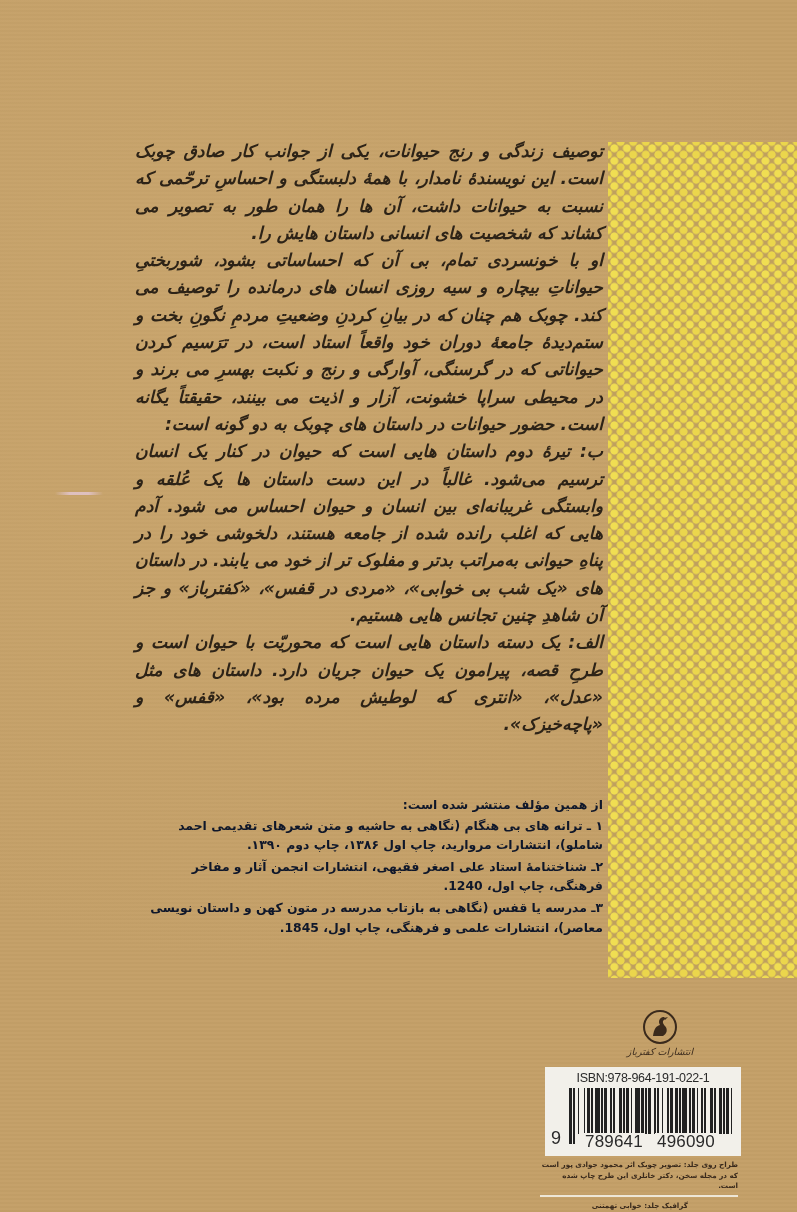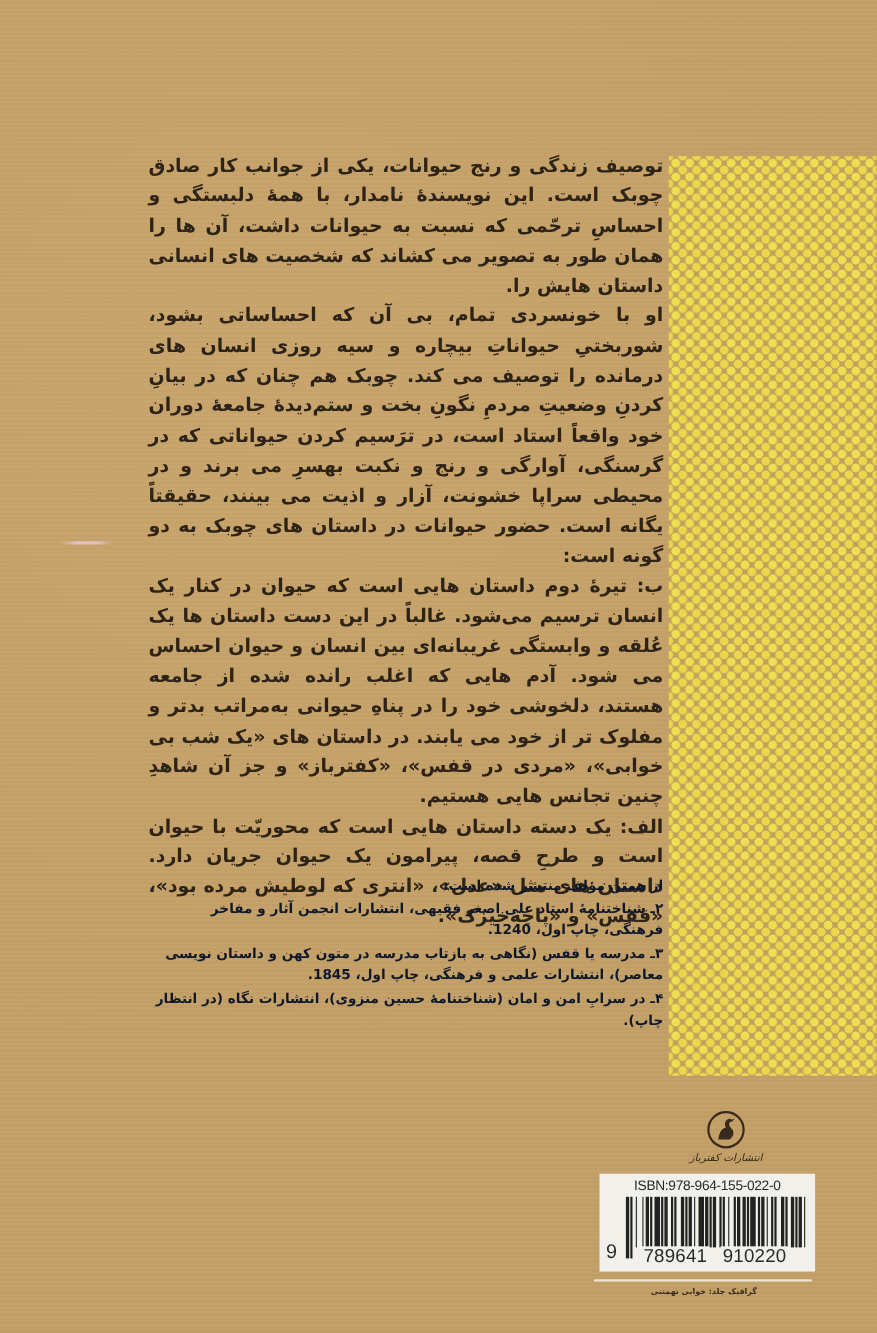--- a/index.html
+++ b/index.html
@@ -54,20 +54,21 @@
       text-align: justify;
       text-align-last: right;
       font-size: 17.2px;
       line-height: 27.3px;
       font-weight: 600;
       letter-spacing: -0.2px;
       color: #2D2317;
     }
     .body-text p {
       margin: 0;
+      font-style: italic;
     }
     .biblio {
       position: absolute;
       left: 135px;
       top: 795px;
       width: 468px;
       direction: rtl;
       text-align: right;
       font-size: 12.4px;
       line-height: 19.6px;
@@ -194,37 +195,37 @@
 
 <div class="body-text">
   <p>توصیف زندگی و رنج حیوانات، یکی از جوانب کار صادق چوبک است. این نویسندهٔ نامدار، با همهٔ دلبستگی و احساسِ ترحّمی که نسبت به حیوانات داشت، آن ها را همان طور به تصویر می کشاند که شخصیت های انسانی داستان هایش را.</p>
   <p>او با خونسردی تمام، بی آن که احساساتی بشود، شوربختیِ حیواناتِ بیچاره و سیه روزی انسان های درمانده را توصیف می کند. چوبک هم چنان که در بیانِ کردنِ وضعیتِ مردمِ نگونِ بخت و ستم‌دیدهٔ جامعهٔ دوران خود واقعاً استاد است، در ترَسیم کردن حیواناتی که در گرسنگی، آوارگی و رنج و نکبت بهسرِ می برند و در محیطی سراپا خشونت، آزار و اذیت می بینند، حقیقتاً یگانه است. حضور حیوانات در داستان های چوبک به دو گونه است:</p>
   <p>ب: تیرهٔ دوم داستان هایی است که حیوان در کنار یک انسان ترسیم می‌شود. غالباً در این دست داستان ها یک عُلقه و وابستگی غریبانه‌ای بین انسان و حیوان احساس می شود. آدم هایی که اغلب رانده شده از جامعه هستند، دلخوشی خود را در پناهِ حیوانی به‌مراتب بدتر و مفلوک تر از خود می یابند. در داستان های «یک شب بی خوابی»، «مردی در قفس»، «کفترباز» و جز آن شاهدِ چنین تجانس هایی هستیم.</p>
   <p>الف: یک دسته داستان هایی است که محوریّت با حیوان است و طرحِ قصه، پیرامون یک حیوان جریان دارد. داستان های مثل «عدل»، «انتری که لوطیش مرده بود»، «قفس» و «پاچه‌خیزک».</p>
 </div>
 
 <div class="biblio">
   <p class="heading">از همین مؤلف منتشر شده است:</p>
+  <p class="item">۱ ـ ترانه های بی هنگام (نگاهی به حاشیه و متن شعرهای تقدیمی احمد شاملو)، انتشارات مروارید، چاپ اول ۱۳۸۶، چاپ دوم ۱۳۹۰.</p>
   <p class="item">۲ـ شناختنامهٔ استاد علی اصغر فقیهی، انتشارات انجمن آثار و مفاخر فرهنگی، چاپ اول، 1240.</p>
   <p class="item">۳ـ مدرسه یا قفس (نگاهی به بازتاب مدرسه در متون کهن و داستان نویسی معاصر)، انتشارات علمی و فرهنگی، چاپ اول، 1845.</p>
-  <p class="item">۴ـ در سرابِ امن و امان (شناختنامهٔ حسین منزوی)، انتشارات نگاه (در انتظار چاپ).</p>
 </div>
 
 <div class="publisher-logo">
   <div class="logo-circle">
     <svg viewBox="0 0 30 30">
       <path d="M8 24 C 9 17, 11 14, 15 13 C 13 10, 14 6, 18 5 C 20 5, 21 7, 19 8 C 17 9, 18 12, 20 14 C 23 17, 22 22, 18 24 Z" fill="#3A2A1C"></path>
       <path d="M19 6 L 23 5 L 20 8 Z" fill="#3A2A1C"></path>
     </svg>
   </div>
   <div class="publisher-name">انتشارات کفترباز</div>
 </div>
 
 <div class="barcode-box">
-  <div class="isbn-label">ISBN:978-964-155-022-0</div>
+  <div class="isbn-label">ISBN:978-964-191-022-1</div>
   <div class="bars" id="bars">
       <span class="guard" style="width: 2.93805px;"></span>
       <span style="width: 1.46903px; background: transparent;"></span>
       <span class="guard" style="width: 1.46903px;"></span>
       <span style="width: 2.93805px; background: transparent;"></span>
       <span style="width: 1.46903px;"></span>
       <span style="width: 4.40708px; background: transparent;"></span>
       <span style="width: 1.46903px;"></span>
       <span style="width: 1.46903px; background: transparent;"></span>
       <span style="width: 2.93805px;"></span>
@@ -291,19 +292,20 @@
       <span style="width: 1.46903px; background: transparent;"></span>
       <span style="width: 1.46903px;"></span>
       <span style="width: 1.46903px; background: transparent;"></span>
       <span style="width: 2.93805px;"></span>
       <span class="guard" style="width: 1.46903px; background: transparent;"></span>
       <span style="width: 1.46903px;"></span>
       <span class="guard" style="width: 2.93805px; background: transparent;"></span>
     </div>
   <span class="barcode-digits digit-lead">9</span>
   <span class="barcode-digits digit-left">789641</span>
-  <span class="barcode-digits digit-right">910220</span>
+  <span class="barcode-digits digit-right">496090</span>
 </div>
 
 <div class="credits">
+  <div>طراح روی جلد: تصویر چوبک اثر محمود جوادی پور است که در مجله سخن، دکتر خانلری این طرح چاپ شده است.</div>
   <div class="rule"></div>
   <div class="design-line">گرافیک جلد: خوابی تهمتنی</div>
 </div>
 
 </body></html>

